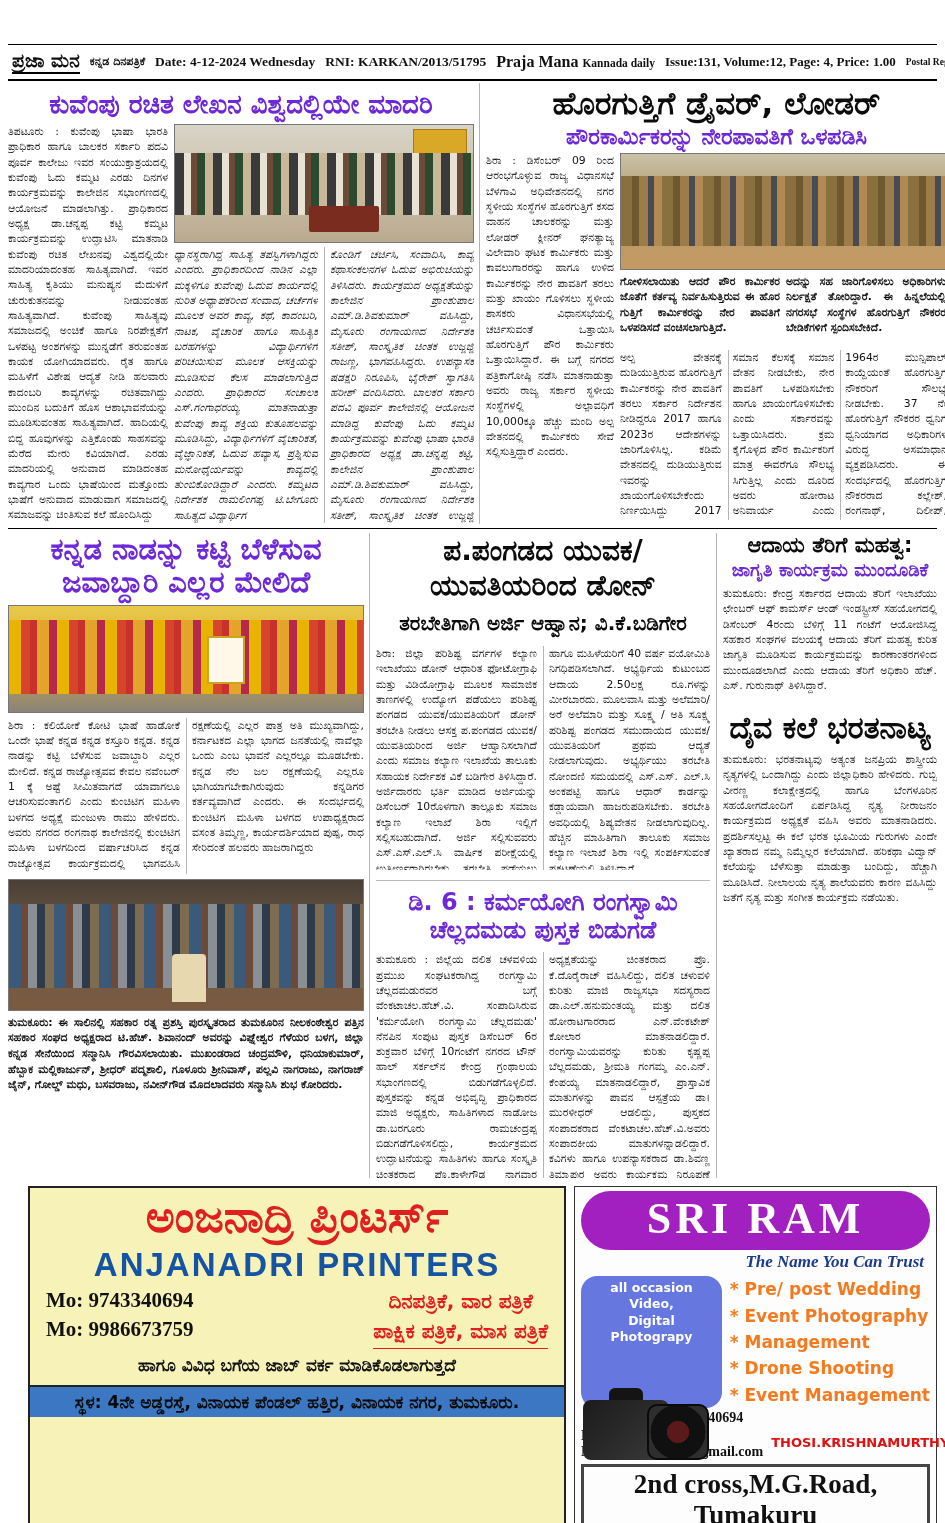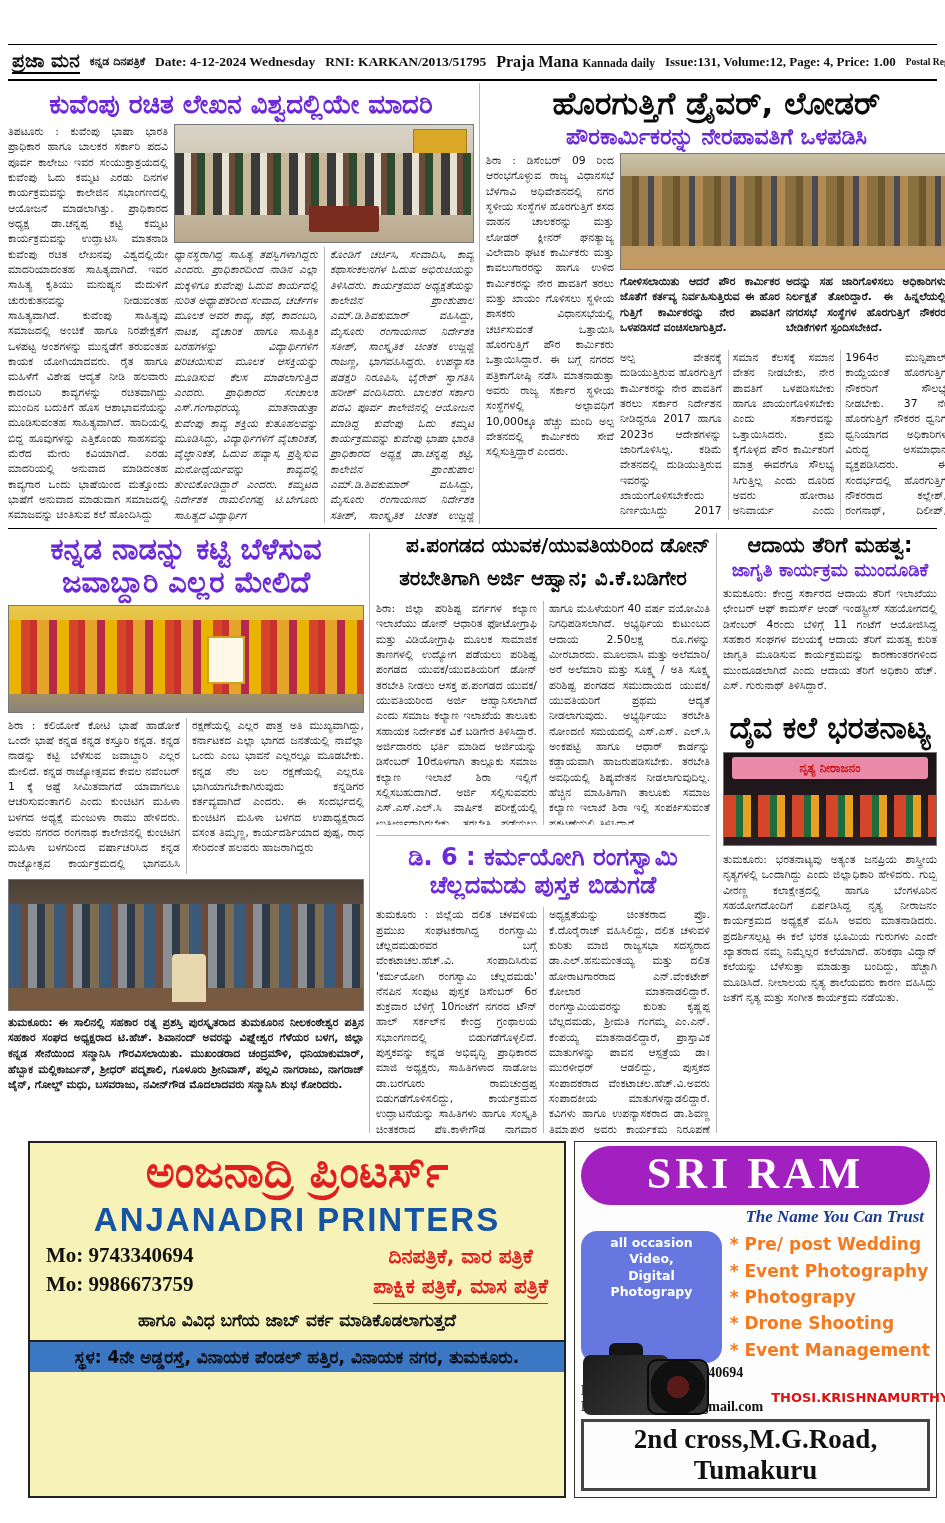--- a/index.html
+++ b/index.html
@@ -135,42 +135,38 @@
         <div class="bt colrule" style="width:172px;height:156px;padding-left:5px;">ರಕ್ಷಣೆಯಲ್ಲಿ ಎಲ್ಲರ ಪಾತ್ರ ಅತಿ ಮುಖ್ಯವಾಗಿದ್ದು, ಕರ್ನಾಟಕದ ಎಲ್ಲಾ ಭಾಗದ ಜನತೆಯಲ್ಲಿ ನಾವೆಲ್ಲಾ ಒಂದು ಎಂಬ ಭಾವನೆ ಎಲ್ಲರಲ್ಲೂ ಮೂಡಬೇಕು. ಕನ್ನಡ ನೆಲ ಜಲ ರಕ್ಷಣೆಯಲ್ಲಿ ಎಲ್ಲರೂ ಭಾಗಿಯಾಗಬೇಕಾಗಿರುವುದು ಕನ್ನಡಿಗರ ಕರ್ತವ್ಯವಾಗಿದೆ ಎಂದರು. ಈ ಸಂದರ್ಭದಲ್ಲಿ ಕುಂಚಿಟಿಗ ಮಹಿಳಾ ಬಳಗದ ಉಪಾಧ್ಯಕ್ಷರಾದ ವಸಂತ ತಿಮ್ಮಣ್ಣ, ಕಾರ್ಯದರ್ಶಿಯಾದ ಪುಷ್ಪ, ರಾಧ ಸೇರಿದಂತೆ ಹಲವರು ಹಾಜರಾಗಿದ್ದರು</div>
       </div>
       <div class="photo" style="height:130px;margin-top:5px;background:linear-gradient(180deg,#4a3f35 0%,#6b5a48 40%,#7a5a3f 100%);">
         <div class="crowd" style="top:24px;height:84px;background:repeating-linear-gradient(90deg,#3b5a7a 0 12px,#6b4a3a 12px 19px,#8a8f96 19px 28px,#2e3b4a 28px 36px,#7d6b52 36px 45px);"></div>
         <div style="position:absolute;left:46%;bottom:8px;width:34px;height:48px;background:#e8d8b0;border-radius:4px 4px 0 0;"></div>
       </div>
       <div class="caption" style="height:96px;margin-top:4px;overflow:hidden;">ತುಮಕೂರು: ಈ ಸಾಲಿನಲ್ಲಿ ಸಹಕಾರ ರತ್ನ ಪ್ರಶಸ್ತಿ ಪುರಸ್ಕೃತರಾದ ತುಮಕೂರಿನ ನೀಲಕಂಠೇಶ್ವರ ಪತ್ತಿನ ಸಹಕಾರ ಸಂಘದ ಅಧ್ಯಕ್ಷರಾದ ಟಿ.ಹೆಚ್. ಶಿವಾನಂದ್ ಅವರನ್ನು ವಿಘ್ನೇಶ್ವರ ಗೆಳೆಯರ ಬಳಗ, ಜಿಲ್ಲಾ ಕನ್ನಡ ಸೇನೆಯಿಂದ ಸನ್ಮಾನಿಸಿ ಗೌರವಿಸಲಾಯಿತು. ಮುಖಂಡರಾದ ಚಂದ್ರಮೌಳಿ, ಧನಿಯಾಕುಮಾರ್, ಹೆಬ್ಬಾಕ ಮಲ್ಲಿಕಾರ್ಜುನ್, ಶ್ರೀಧರ್ ಪದ್ಮಶಾಲಿ, ಗೂಳೂರು ಶ್ರೀನಿವಾಸ್, ಪಲ್ಲವಿ ನಾಗರಾಜು, ನಾಗರಾಜ್ ಜೈನ್, ಗೋಲ್ಡ್ ಮಧು, ಬಸವರಾಜು, ನವೀನ್‌ಗೌಡ ಮೊದಲಾದವರು ಸನ್ಮಾನಿಸಿ ಶುಭ ಕೋರಿದರು.</div>
     </div>
 
     <div class="colrule" style="width:338px;padding:0 6px;">
-      <div class="hl-black" style="font-size:20px;text-align:right;line-height:1.25;">ಪ.ಪಂಗಡದ ಯುವಕ/ಯುವತಿಯರಿಂದ ಡೋನ್</div>
+      <div class="hl-black" style="font-size:28px;text-align:center;line-height:1.25;">ಪ.ಪಂಗಡದ ಯುವಕ/ಯುವತಿಯರಿಂದ ಡೋನ್</div>
       <div class="hl-black" style="font-size:20px;text-align:center;line-height:1.25;margin-top:8px;">ತರಬೇತಿಗಾಗಿ ಅರ್ಜಿ ಆಹ್ವಾನ; ವಿ.ಕೆ.ಬಡಿಗೇರ</div>
       <div style="display:flex;gap:6px;margin-top:10px;">
         <div class="bt" style="width:161px;height:224px;">ಶಿರಾ: ಜಿಲ್ಲಾ ಪರಿಶಿಷ್ಟ ವರ್ಗಗಳ ಕಲ್ಯಾಣ ಇಲಾಖೆಯು ಡೋನ್ ಆಧಾರಿತ ಫೋಟೋಗ್ರಾಫಿ ಮತ್ತು ವಿಡಿಯೋಗ್ರಾಫಿ ಮೂಲಕ ಸಾಮಾಜಿಕ ತಾಣಗಳಲ್ಲಿ ಉದ್ಯೋಗ ಪಡೆಯಲು ಪರಿಶಿಷ್ಟ ಪಂಗಡದ ಯುವಕ/ಯುವತಿಯರಿಗೆ ಡೋನ್ ತರಬೇತಿ ನೀಡಲು ಆಸಕ್ತ ಪ.ಪಂಗಡದ ಯುವಕ/ಯುವತಿಯರಿಂದ ಅರ್ಜಿ ಆಹ್ವಾನಿಸಲಾಗಿದೆ ಎಂದು ಸಮಾಜ ಕಲ್ಯಾಣ ಇಲಾಖೆಯ ತಾಲೂಕು ಸಹಾಯಕ ನಿರ್ದೇಶಕ ವಿಕೆ ಬಡಿಗೇರ ತಿಳಿಸಿದ್ದಾರೆ. ಅರ್ಜಿದಾರರು ಭರ್ತಿ ಮಾಡಿದ ಅರ್ಜಿಯನ್ನು ಡಿಸೆಂಬರ್ 10ರೊಳಗಾಗಿ ತಾಲ್ಲೂಕು ಸಮಾಜ ಕಲ್ಯಾಣ ಇಲಾಖೆ ಶಿರಾ ಇಲ್ಲಿಗೆ ಸಲ್ಲಿಸಬಹುದಾಗಿದೆ. ಅರ್ಜಿ ಸಲ್ಲಿಸುವವರು ಎಸ್.ಎಸ್.ಎಲ್.ಸಿ ವಾರ್ಷಿಕ ಪರೀಕ್ಷೆಯಲ್ಲಿ ಉತ್ತೀರ್ಣರಾಗಿರಬೇಕು. ತರಬೇತಿ ಪಡೆಯಲು ಪುರುಷರಿಗೆ 35 ವರ್ಷ</div>
         <div class="bt colrule" style="width:161px;height:224px;padding-left:5px;">ಹಾಗೂ ಮಹಿಳೆಯರಿಗೆ 40 ವರ್ಷ ವಯೋಮಿತಿ ನಿಗಧಿಪಡಿಸಲಾಗಿದೆ. ಅಭ್ಯರ್ಥಿಯ ಕುಟುಂಬದ ಆದಾಯ 2.50ಲಕ್ಷ ರೂ.ಗಳನ್ನು ಮೀರಬಾರದು. ಮೂಲವಾಸಿ ಮತ್ತು ಅಲೆಮಾರಿ/ಅರೆ ಅಲೆಮಾರಿ ಮತ್ತು ಸೂಕ್ಷ್ಮ / ಅತಿ ಸೂಕ್ಷ್ಮ ಪರಿಶಿಷ್ಟ ಪಂಗಡದ ಸಮುದಾಯದ ಯುವಕ/ಯುವತಿಯರಿಗೆ ಪ್ರಥಮ ಆದ್ಯತೆ ನೀಡಲಾಗುವುದು. ಅಭ್ಯರ್ಥಿಯು ತರಬೇತಿ ನೋಂದಣಿ ಸಮಯದಲ್ಲಿ ಎಸ್.ಎಸ್. ಎಲ್.ಸಿ ಅಂಕಪಟ್ಟಿ ಹಾಗೂ ಆಧಾರ್ ಕಾರ್ಡನ್ನು ಕಡ್ಡಾಯವಾಗಿ ಹಾಜರುಪಡಿಸಬೇಕು. ತರಬೇತಿ ಅವಧಿಯಲ್ಲಿ ಶಿಷ್ಯವೇತನ ನೀಡಲಾಗುವುದಿಲ್ಲ. ಹೆಚ್ಚಿನ ಮಾಹಿತಿಗಾಗಿ ತಾಲೂಕು ಸಮಾಜ ಕಲ್ಯಾಣ ಇಲಾಖೆ ಶಿರಾ ಇಲ್ಲಿ ಸಂಪರ್ಕಿಸುವಂತೆ ಪ್ರಕಟಣೆಯಲ್ಲಿ ತಿಳಿಸಿದ್ದಾರೆ.</div>
       </div>
       <div class="hl-red" style="font-size:24px;text-align:center;line-height:1.15;margin-top:10px;border-top:1px solid #bbb;padding-top:8px;">ಡಿ. 6 : ಕರ್ಮಯೋಗಿ ರಂಗಸ್ವಾಮಿ ಚೆಲ್ಲದಮಡು ಪುಸ್ತಕ ಬಿಡುಗಡೆ</div>
       <div style="display:flex;gap:6px;margin-top:8px;">
         <div class="bt" style="width:161px;height:226px;">ತುಮಕೂರು : ಜಿಲ್ಲೆಯ ದಲಿತ ಚಳವಳಿಯ ಪ್ರಮುಖ ಸಂಘಟಕರಾಗಿದ್ದ ರಂಗಸ್ವಾಮಿ ಚೆಲ್ಲದಮಡುರವರ ಬಗ್ಗೆ ವೆಂಕಟಾಚಲ.ಹೆಚ್.ವಿ. ಸಂಪಾದಿಸಿರುವ 'ಕರ್ಮಯೋಗಿ ರಂಗಸ್ವಾಮಿ ಚೆಲ್ಲದಮಡು' ನೆನಪಿನ ಸಂಪುಟ ಪುಸ್ತಕ ಡಿಸೆಂಬರ್ 6ರ ಶುಕ್ರವಾರ ಬೆಳಿಗ್ಗೆ 10ಗಂಟೆಗೆ ನಗರದ ಟೌನ್ ಹಾಲ್ ಸರ್ಕಲ್‌ನ ಕೇಂದ್ರ ಗ್ರಂಥಾಲಯ ಸಭಾಂಗಣದಲ್ಲಿ ಬಿಡುಗಡೆಗೊಳ್ಳಲಿದೆ. ಪುಸ್ತಕವನ್ನು ಕನ್ನಡ ಅಭಿವೃದ್ಧಿ ಪ್ರಾಧಿಕಾರದ ಮಾಜಿ ಅಧ್ಯಕ್ಷರು, ಸಾಹಿತಿಗಳಾದ ನಾಡೋಜ ಡಾ.ಬರಗೂರು ರಾಮಚಂದ್ರಪ್ಪ ಬಿಡುಗಡೆಗೊಳಿಸಲಿದ್ದು, ಕಾರ್ಯಕ್ರಮದ ಉದ್ಘಾಟನೆಯನ್ನು ಸಾಹಿತಿಗಳು ಹಾಗೂ ಸಂಸ್ಕೃತಿ ಚಿಂತಕರಾದ ಪ್ರೊ.ಕಾಳೇಗೌಡ ನಾಗವಾರ ಮಾಡಲಿದ್ದಾರೆ.</div>
         <div class="bt colrule" style="width:161px;height:226px;padding-left:5px;">ಅಧ್ಯಕ್ಷತೆಯನ್ನು ಚಿಂತಕರಾದ ಪ್ರೊ. ಕೆ.ದೊರೈರಾಜ್ ವಹಿಸಿಲಿದ್ದು, ದಲಿತ ಚಳುವಳಿ ಕುರಿತು ಮಾಜಿ ರಾಜ್ಯಸಭಾ ಸದಸ್ಯರಾದ ಡಾ.ಎಲ್.ಹನುಮಂತಯ್ಯ ಮತ್ತು ದಲಿತ ಹೋರಾಟಗಾರರಾದ ಎನ್.ವೆಂಕಟೇಶ್ ಕೋಲಾರ ಮಾತನಾಡಲಿದ್ದಾರೆ. ರಂಗಸ್ವಾಮಿಯವರನ್ನು ಕುರಿತು ಕೃಷ್ಣಪ್ಪ ಬೆಲ್ಲದಮಡು, ಶ್ರೀಮತಿ ಗಂಗಮ್ಮ ಎಂ.ಎನ್. ಕೆಂಪಯ್ಯ ಮಾತನಾಡಲಿದ್ದಾರೆ, ಪ್ರಾಸ್ತಾವಿಕ ಮಾತುಗಳನ್ನು ಪಾವನ ಆಸ್ಪತ್ರೆಯ ಡಾ।ಮುರಳೀಧರ್ ಆಡಲಿದ್ದು, ಪುಸ್ತಕದ ಸಂಪಾದಕರಾದ ವೆಂಕಟಾಚಲ.ಹೆಚ್.ವಿ.ಅವರು ಸಂಪಾದಕೀಯ ಮಾತುಗಳನ್ನಾಡಲಿದ್ದಾರೆ. ಕವಿಗಳು ಹಾಗೂ ಉಪನ್ಯಾಸಕರಾದ ಡಾ.ಶಿವಣ್ಣ ತಿಮ್ಲಾಪುರ ಅವರು ಕಾರ್ಯಕ್ರಮ ನಿರೂಪಣೆ ಮಾಡಲಿದ್ದಾರೆ.</div>
       </div>
     </div>
 
     <div class="colrule" style="width:228px;padding-left:6px;">
       <div class="hl-black" style="font-size:21px;text-align:center;">ಆದಾಯ ತೆರಿಗೆ ಮಹತ್ವ:</div>
       <div class="hl-red" style="font-size:18px;text-align:center;margin-top:2px;">ಜಾಗೃತಿ ಕಾರ್ಯಕ್ರಮ ಮುಂದೂಡಿಕೆ</div>
       <div class="bt" style="height:118px;margin-top:5px;">ತುಮಕೂರು: ಕೇಂದ್ರ ಸರ್ಕಾರದ ಆದಾಯ ತೆರಿಗೆ ಇಲಾಖೆಯು ಛೇಂಬರ್ ಆಫ್ ಕಾಮರ್ಸ್ ಆಂಡ್ ಇಂಡಸ್ಟ್ರೀಸ್ ಸಹಯೋಗದಲ್ಲಿ ಡಿಸೆಂಬರ್ 4ರಂದು ಬೆಳಿಗ್ಗೆ 11 ಗಂಟೆಗೆ ಆಯೋಜಿಸಿದ್ದ ಸಹಕಾರ ಸಂಘಗಳ ವಲಯಕ್ಕೆ ಆದಾಯ ತೆರಿಗೆ ಮಹತ್ವ ಕುರಿತ ಜಾಗೃತಿ ಮೂಡಿಸುವ ಕಾರ್ಯಕ್ರಮವನ್ನು ಕಾರಣಾಂತರಗಳಿಂದ ಮುಂದೂಡಲಾಗಿದೆ ಎಂದು ಆದಾಯ ತೆರಿಗೆ ಅಧಿಕಾರಿ ಹೆಚ್. ಎಸ್. ಗುರುನಾಥ್ ತಿಳಿಸಿದ್ದಾರೆ.</div>
       <div class="hl-black" style="font-size:30px;text-align:center;margin-top:6px;">ದೈವ ಕಲೆ ಭರತನಾಟ್ಯ</div>
-      <div class="photo" style="height:92px;margin-top:6px;background:linear-gradient(180deg,#1a1216 0%,#241a20 60%,#2a1f24 100%);">
-        <div style="position:absolute;left:4%;top:4px;width:92%;height:22px;background:#e88aa8;color:#c81414;font-weight:bold;font-size:12px;text-align:center;line-height:22px;border-radius:3px;">ನೃತ್ಯ ನೀರಾಜನಂ</div>
-        <div class="crowd" style="bottom:8px;height:42px;background:repeating-linear-gradient(90deg,#d4452a 0 12px,#1f6b3a 12px 19px,#e8a020 19px 27px,transparent 27px 34px);"></div>
-      </div>
       <div class="bt" style="height:262px;margin-top:6px;">ತುಮಕೂರು: ಭರತನಾಟ್ಯವು ಅತ್ಯಂತ ಜನಪ್ರಿಯ ಶಾಸ್ತ್ರೀಯ ನೃತ್ಯಗಳಲ್ಲಿ ಒಂದಾಗಿದ್ದು ಎಂದು ಜಿಲ್ಲಾಧಿಕಾರಿ ಹೇಳಿದರು. ಗುಬ್ಬಿ ವೀರಣ್ಣ ಕಲಾಕ್ಷೇತ್ರದಲ್ಲಿ ಹಾಗೂ ಬೆಂಗಳೂರಿನ ಸಹಯೋಗದೊಂದಿಗೆ ಏರ್ಪಡಿಸಿದ್ದ ನೃತ್ಯ ನೀರಾಜನಂ ಕಾರ್ಯಕ್ರಮದ ಅಧ್ಯಕ್ಷತೆ ವಹಿಸಿ ಅವರು ಮಾತನಾಡಿದರು. ಪ್ರದರ್ಶಿಸಲ್ಪಟ್ಟ ಈ ಕಲೆ ಭರತ ಭೂಮಿಯ ಗುರುಗಳು ಎಂದೇ ಖ್ಯಾತರಾದ ನಮ್ಮ ನಿಮ್ಮೆಲ್ಲರ ಕಲೆಯಾಗಿದೆ. ಹರಿಕಥಾ ವಿದ್ವಾನ್ ಕಲೆಯನ್ನು ಬೆಳೆಸುತ್ತಾ ಮಾಡುತ್ತಾ ಬಂದಿದ್ದು, ಹೆಚ್ಚಾಗಿ ಮೂಡಿಸಿದೆ. ನೀಲಾಲಯ ನೃತ್ಯ ಶಾಲೆಯವರು ಕಾರಣ ವಹಿಸಿದ್ದು ಜತೆಗೆ ನೃತ್ಯ ಮತ್ತು ಸಂಗೀತ ಕಾರ್ಯಕ್ರಮ ನಡೆಯಿತು.</div>
     </div>
   </div>
 
   <div class="adrow">
 
     <div class="ad-anj">
       <div class="ad-anj-inner">
         <div class="anj-title">ಅಂಜನಾದ್ರಿ ಪ್ರಿಂಟರ್ಸ್</div>
         <div class="anj-en">ANJANADRI PRINTERS</div>
@@ -193,21 +189,21 @@
       <div class="sri-banner">SRI RAM</div>
       <div class="sri-tag">The Name You Can Trust</div>
       <div class="sri-cols">
         <div class="sri-pill">
           <span>all occasion Video,</span><br>
           <span>Digital Photograpy</span>
         </div>
         <div class="sri-services">
           <div>* Pre/ post Wedding</div>
           <div>* Event Photography</div>
-          <div>* Photograpy</div>
+          <div>* Management</div>
           <div>* Drone Shooting</div>
           <div>* Event Management</div>
         </div>
       </div>
       <div class="camera">
         <div class="cam-hump"></div>
           <div class="cam-body"></div>
           <div class="cam-lens"></div>
       </div>
       <div class="sri-contact" style="margin-left:56px;">Mob: 9743340694</div>

